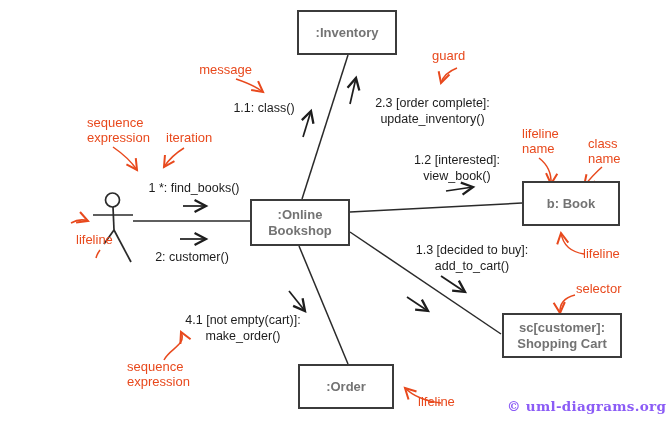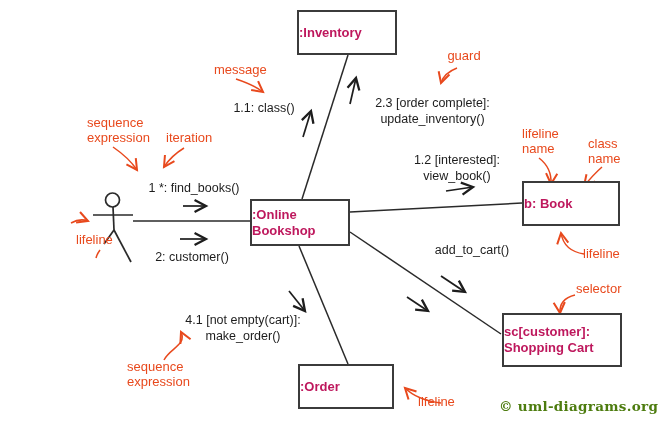--- a/index.html
+++ b/index.html
@@ -3,37 +3,37 @@
 <meta charset="utf-8">
 <style>
   html,body{margin:0;padding:0;background:#ffffff;}
   .stage{
     position:relative;width:667px;height:421px;background:#ffffff;
     font-family:"Liberation Sans",sans-serif;overflow:hidden;
   }
   .layer{position:absolute;left:0;top:0;width:667px;height:421px;}
   .box{
     position:absolute;box-sizing:border-box;border:2px solid #3b3b3b;background:#ffffff;
-    display:flex;flex-direction:column;align-items:flex-start;justify-content:center;
-    font-weight:bold;font-size:13px;color:#be185d;line-height:1.22;text-align:center;
+    display:flex;flex-direction:column;align-items:center;justify-content:center;
+    font-weight:bold;font-size:13px;color:#737373;line-height:1.22;text-align:center;
   }
   .box span{display:block;}
   .msg{
     position:absolute;font-size:12.5px;color:#1d1d1d;text-align:center;line-height:1.26;
     white-space:nowrap;
   }
   .msg span{display:block;}
   .ann{
     position:absolute;font-size:13px;color:#e8491d;text-align:left;line-height:1.12;
     white-space:nowrap;
   }
   .ann span{display:block;}
   .copyright{
     position:absolute;font-family:"DejaVu Serif","Liberation Serif",serif;
-    font-size:13.5px;font-weight:bold;color:#4d7c0f;letter-spacing:0.3px;white-space:nowrap;
+    font-size:13.5px;font-weight:bold;color:#8b5cf6;letter-spacing:0.3px;white-space:nowrap;margin-left:8px;
   }
 </style>
 </head>
 <body>
 
 <div class="stage">
 
   <svg class="layer" viewBox="0 0 667 421">
     <defs>
       <marker id="mblack" viewBox="0 0 12 12" refX="10" refY="6" markerWidth="9.5" markerHeight="9.5" orient="auto">
@@ -93,21 +93,21 @@
 
   <div class="box" style="left:522px;top:181px;width:98px;height:45px">
     <span>b: Book</span>
   </div>
 
   <div class="box" style="left:250px;top:199px;width:100px;height:47px">
     <span>:Online</span>
     <span>Bookshop</span>
   </div>
 
-  <div class="box" style="left:502px;top:313px;width:120px;height:54px">
+  <div class="box" style="left:502px;top:313px;width:120px;height:45px">
     <span>sc[customer]:</span>
     <span>Shopping Cart</span>
   </div>
 
   <div class="box" style="left:298px;top:364px;width:96px;height:45px">
     <span>:Order</span>
   </div>
 
   <div class="msg" style="left:134px;top:181px;width:120px">
     <span>1 *: find_books()</span>
@@ -125,34 +125,35 @@
     <span>2.3 [order complete]:</span>
     <span>update_inventory()</span>
   </div>
 
   <div class="msg" style="left:398px;top:153px;width:118px">
     <span>1.2 [interested]:</span>
     <span>view_book()</span>
   </div>
 
   <div class="msg" style="left:412px;top:243px;width:120px">
+    <span>1.3 [decided to buy]:</span>
     <span>add_to_cart()</span>
   </div>
 
 
   <div class="msg" style="left:176px;top:313px;width:134px">
     <span>4.1 [not empty(cart)]:</span>
     <span>make_order()</span>
   </div>
 
-  <div class="ann" style="left:214px;top:63px;width:70px;text-align:left">
+  <div class="ann" style="left:182px;top:63px;width:70px;text-align:right">
     <span>message</span>
   </div>
 
-  <div class="ann" style="left:432px;top:49px;width:64px;text-align:center">
+  <div class="ann" style="left:432px;top:49px;width:64px;">
     <span>guard</span>
   </div>
 
   <div class="ann" style="left:87px;top:116px">
     <span>sequence</span>
     <span>expression</span>
   </div>
 
   <div class="ann" style="left:166px;top:131px">
     <span>iteration</span>

